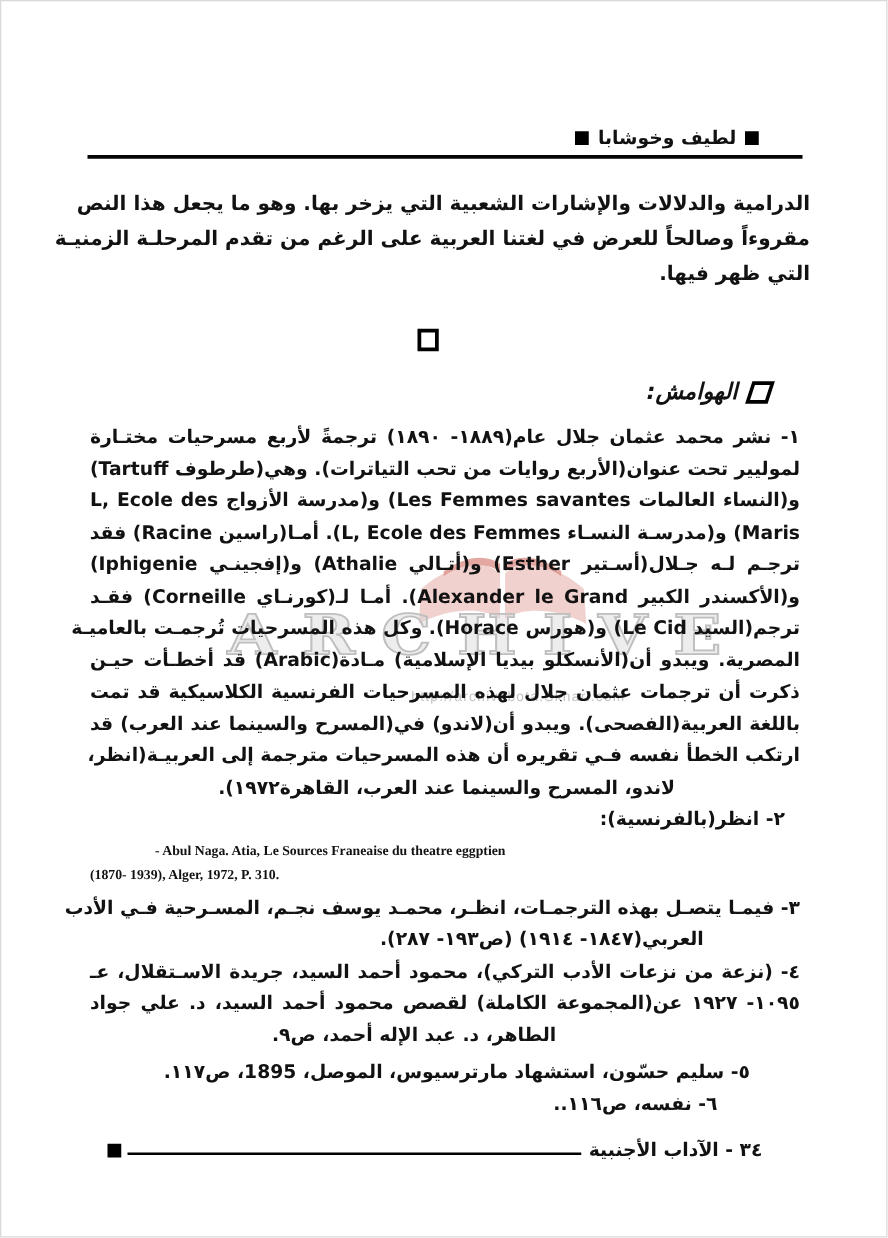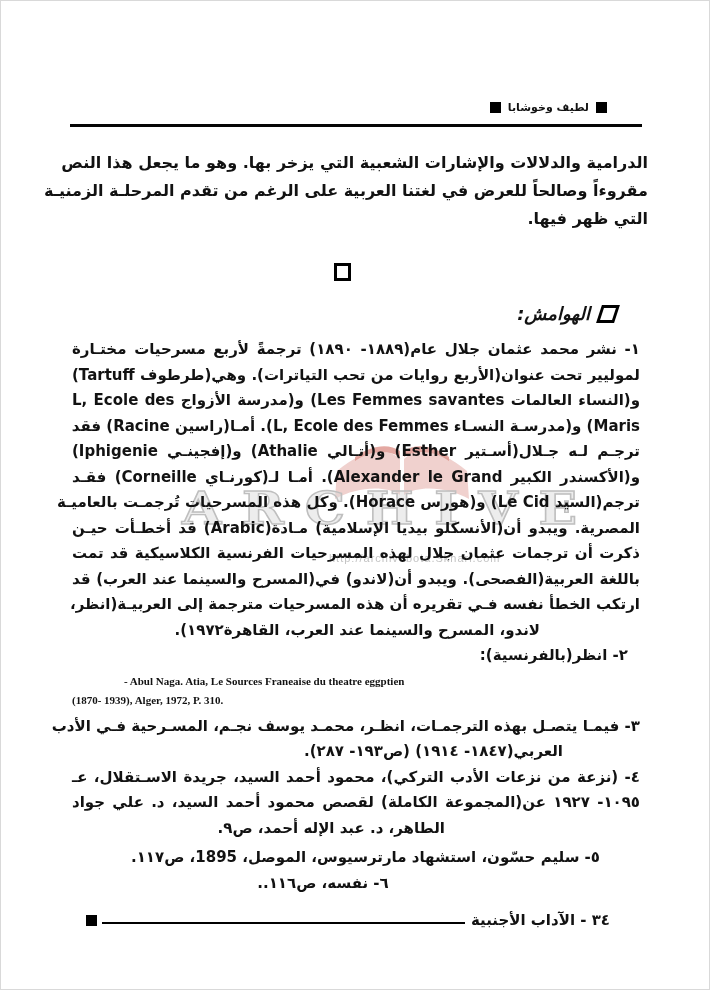--- a/index.html
+++ b/index.html
@@ -24,21 +24,21 @@
     left:281px;top:552px;font-family:"Liberation Sans",sans-serif;
     font-size:11px;color:#b3b3b3;opacity:.8;letter-spacing:1px;white-space:nowrap;padding-left:48px;
   }
 
   .content{position:absolute;inset:0;z-index:1;}
 
   
   .hdr{
     position:absolute;top:101px;right:103px;direction:rtl;
     display:flex;align-items:center;gap:7px;
-    font-size:11px;font-weight:bold;white-space:nowrap;
+    font-size:15px;font-weight:bold;white-space:nowrap;
   }
   .sq{display:inline-block;width:11px;height:11px;background:#000;}
   .hdr-rule{position:absolute;left:70px;right:68px;top:124px;height:3px;background:#050505;}
 
   
   .intro{
     position:absolute;left:80px;width:568px;top:149px;direction:rtl;
     font-size:16px;font-weight:bold;line-height:28px;
   }
   .ln{white-space:nowrap;}
@@ -56,21 +56,21 @@
   .fn-hd-icon{width:12px;height:12px;border:3px solid #000;transform:skewX(-18deg);}
 
   
   .fns{
     position:absolute;left:72px;width:568px;top:337px;direction:rtl;
     font-size:15px;font-weight:bold;line-height:25.5px;
   }
   .mr12{margin-right:12px;}
   .mr40{margin-right:40px;}
   .mr100{margin-right:100px;}
-  .mr150{margin-right:66px;text-align:center;}
+  .mr150{margin-right:66px;}
   .mr175{margin-right:77px;}
   .mr195{margin-right:195px;}
   .latin{
     direction:ltr;text-align:left;font-family:"Liberation Serif",serif;
     font-weight:bold;font-size:11px;line-height:19px;margin:3px 0 4px 0;
   }
   .latin .l1{text-indent:52px;}
   .gap{margin-top:4px;}
 
   

